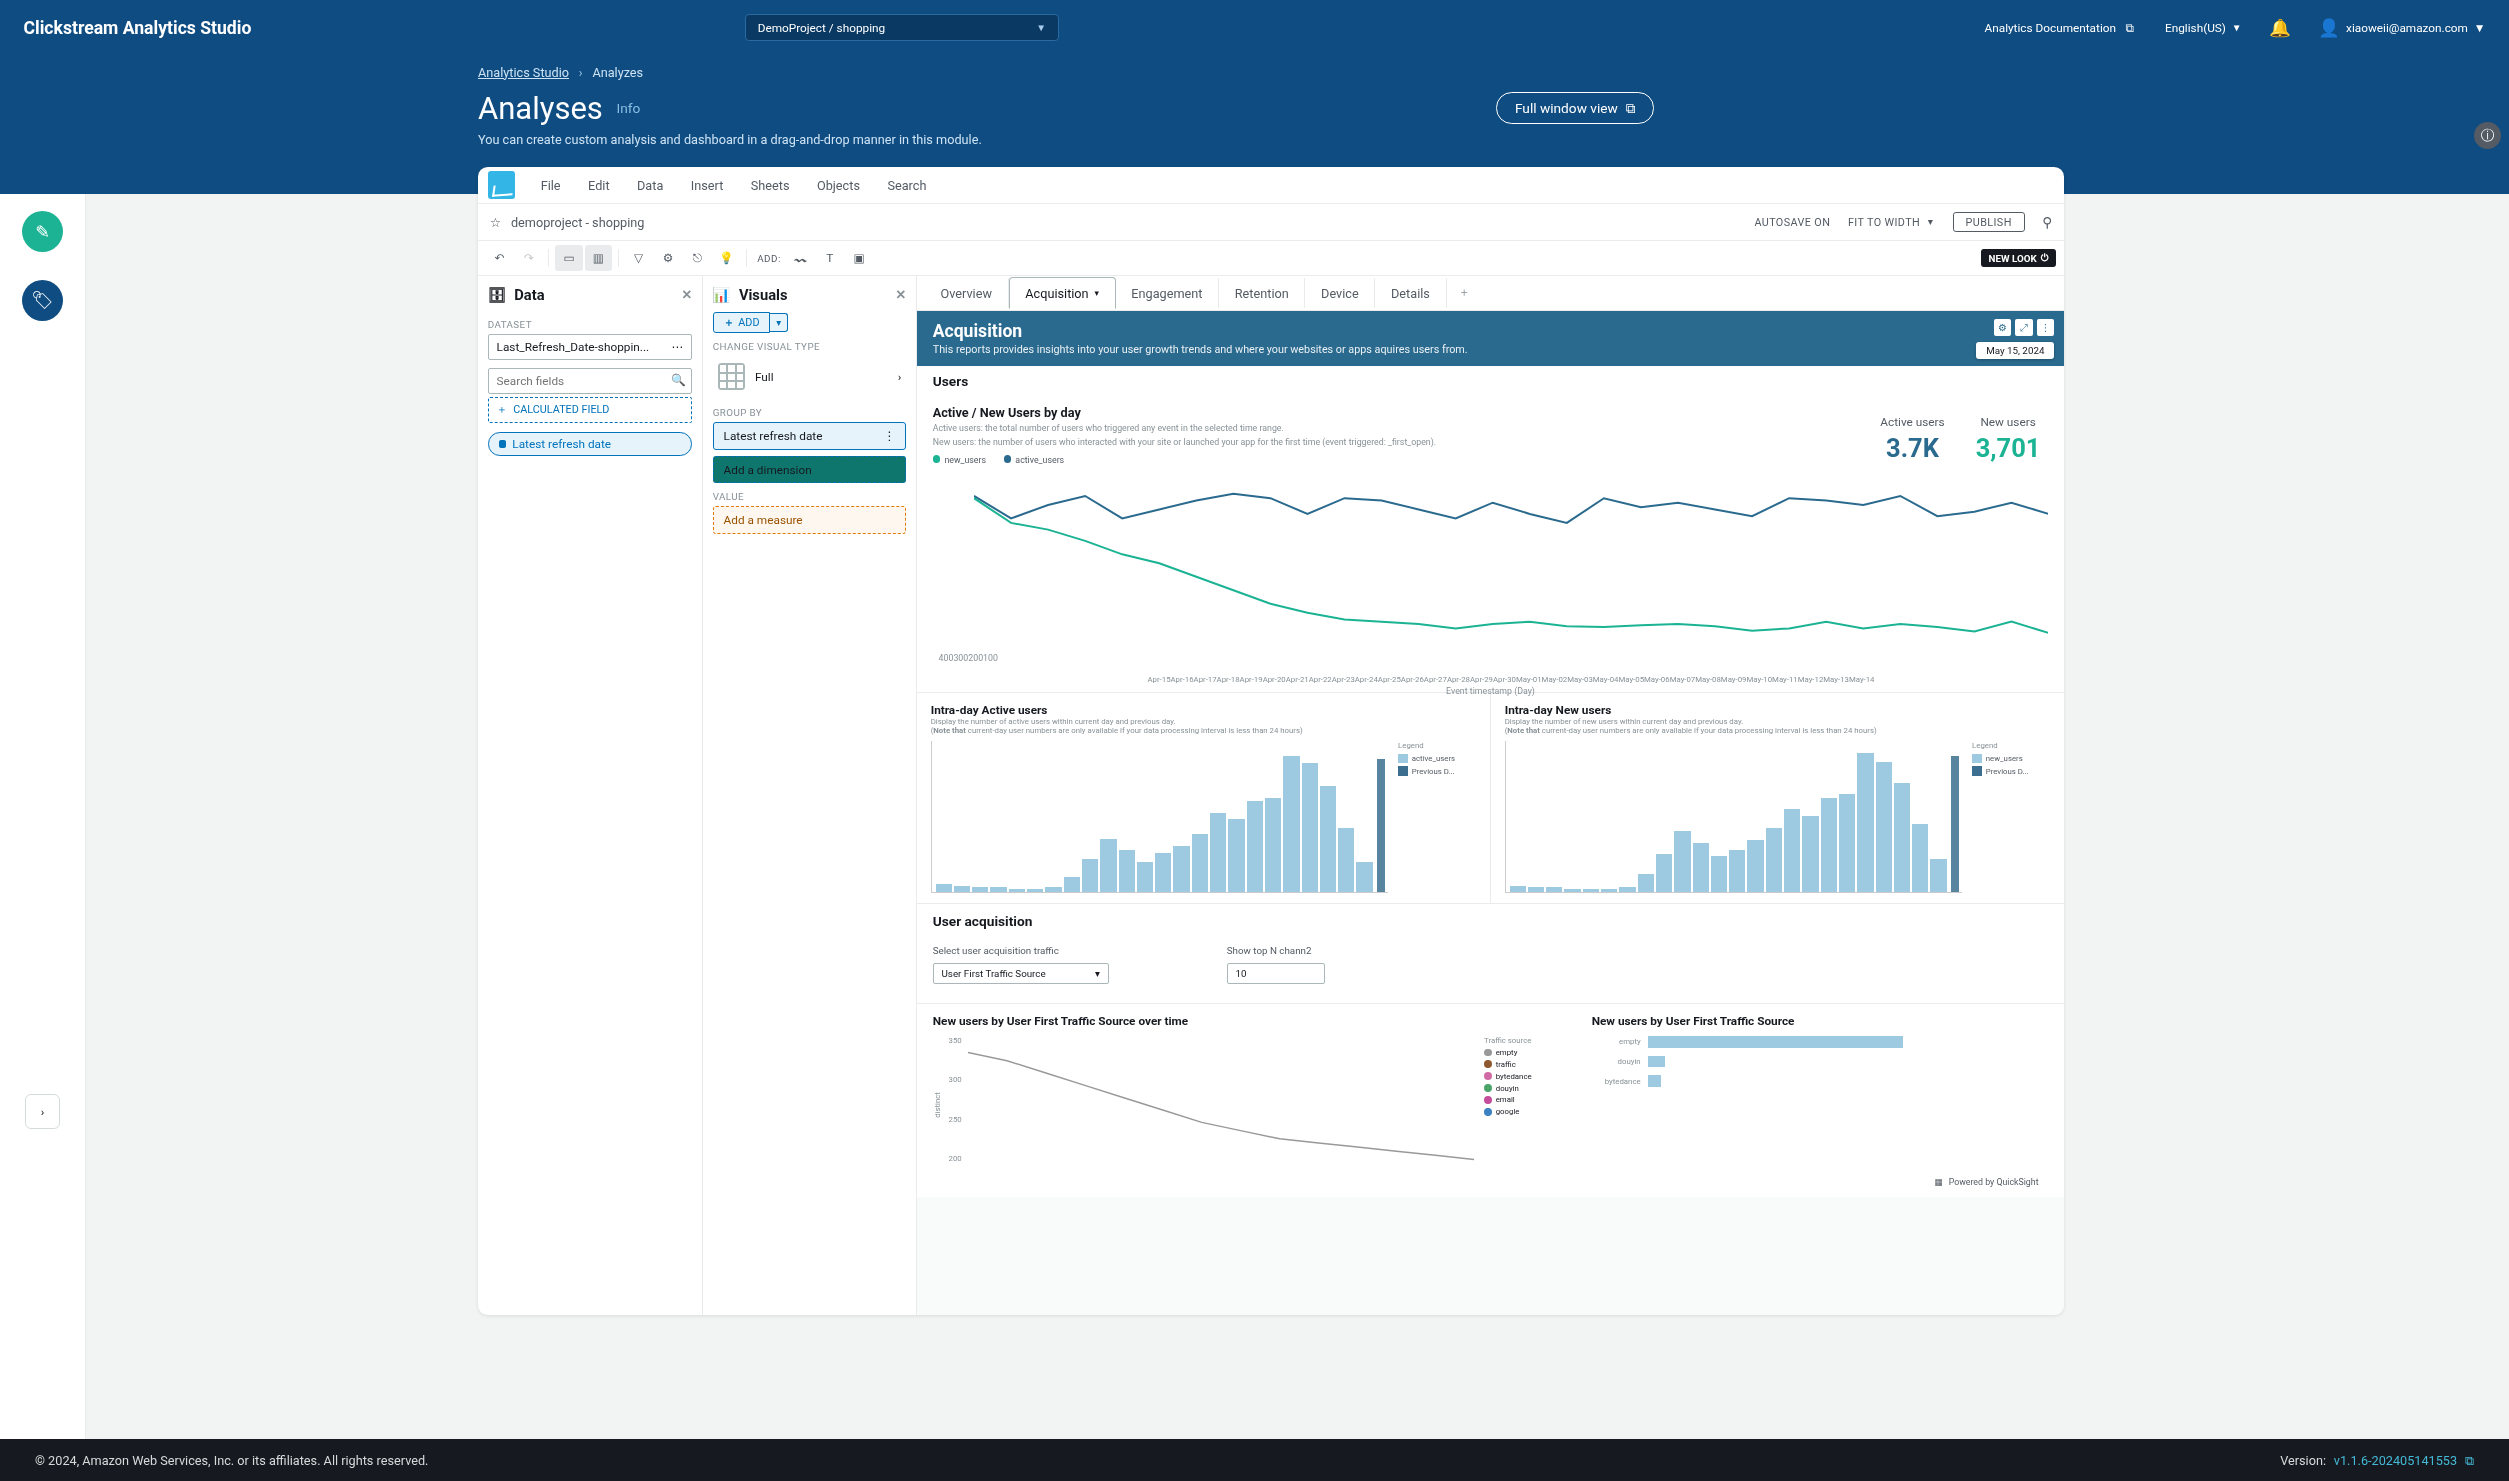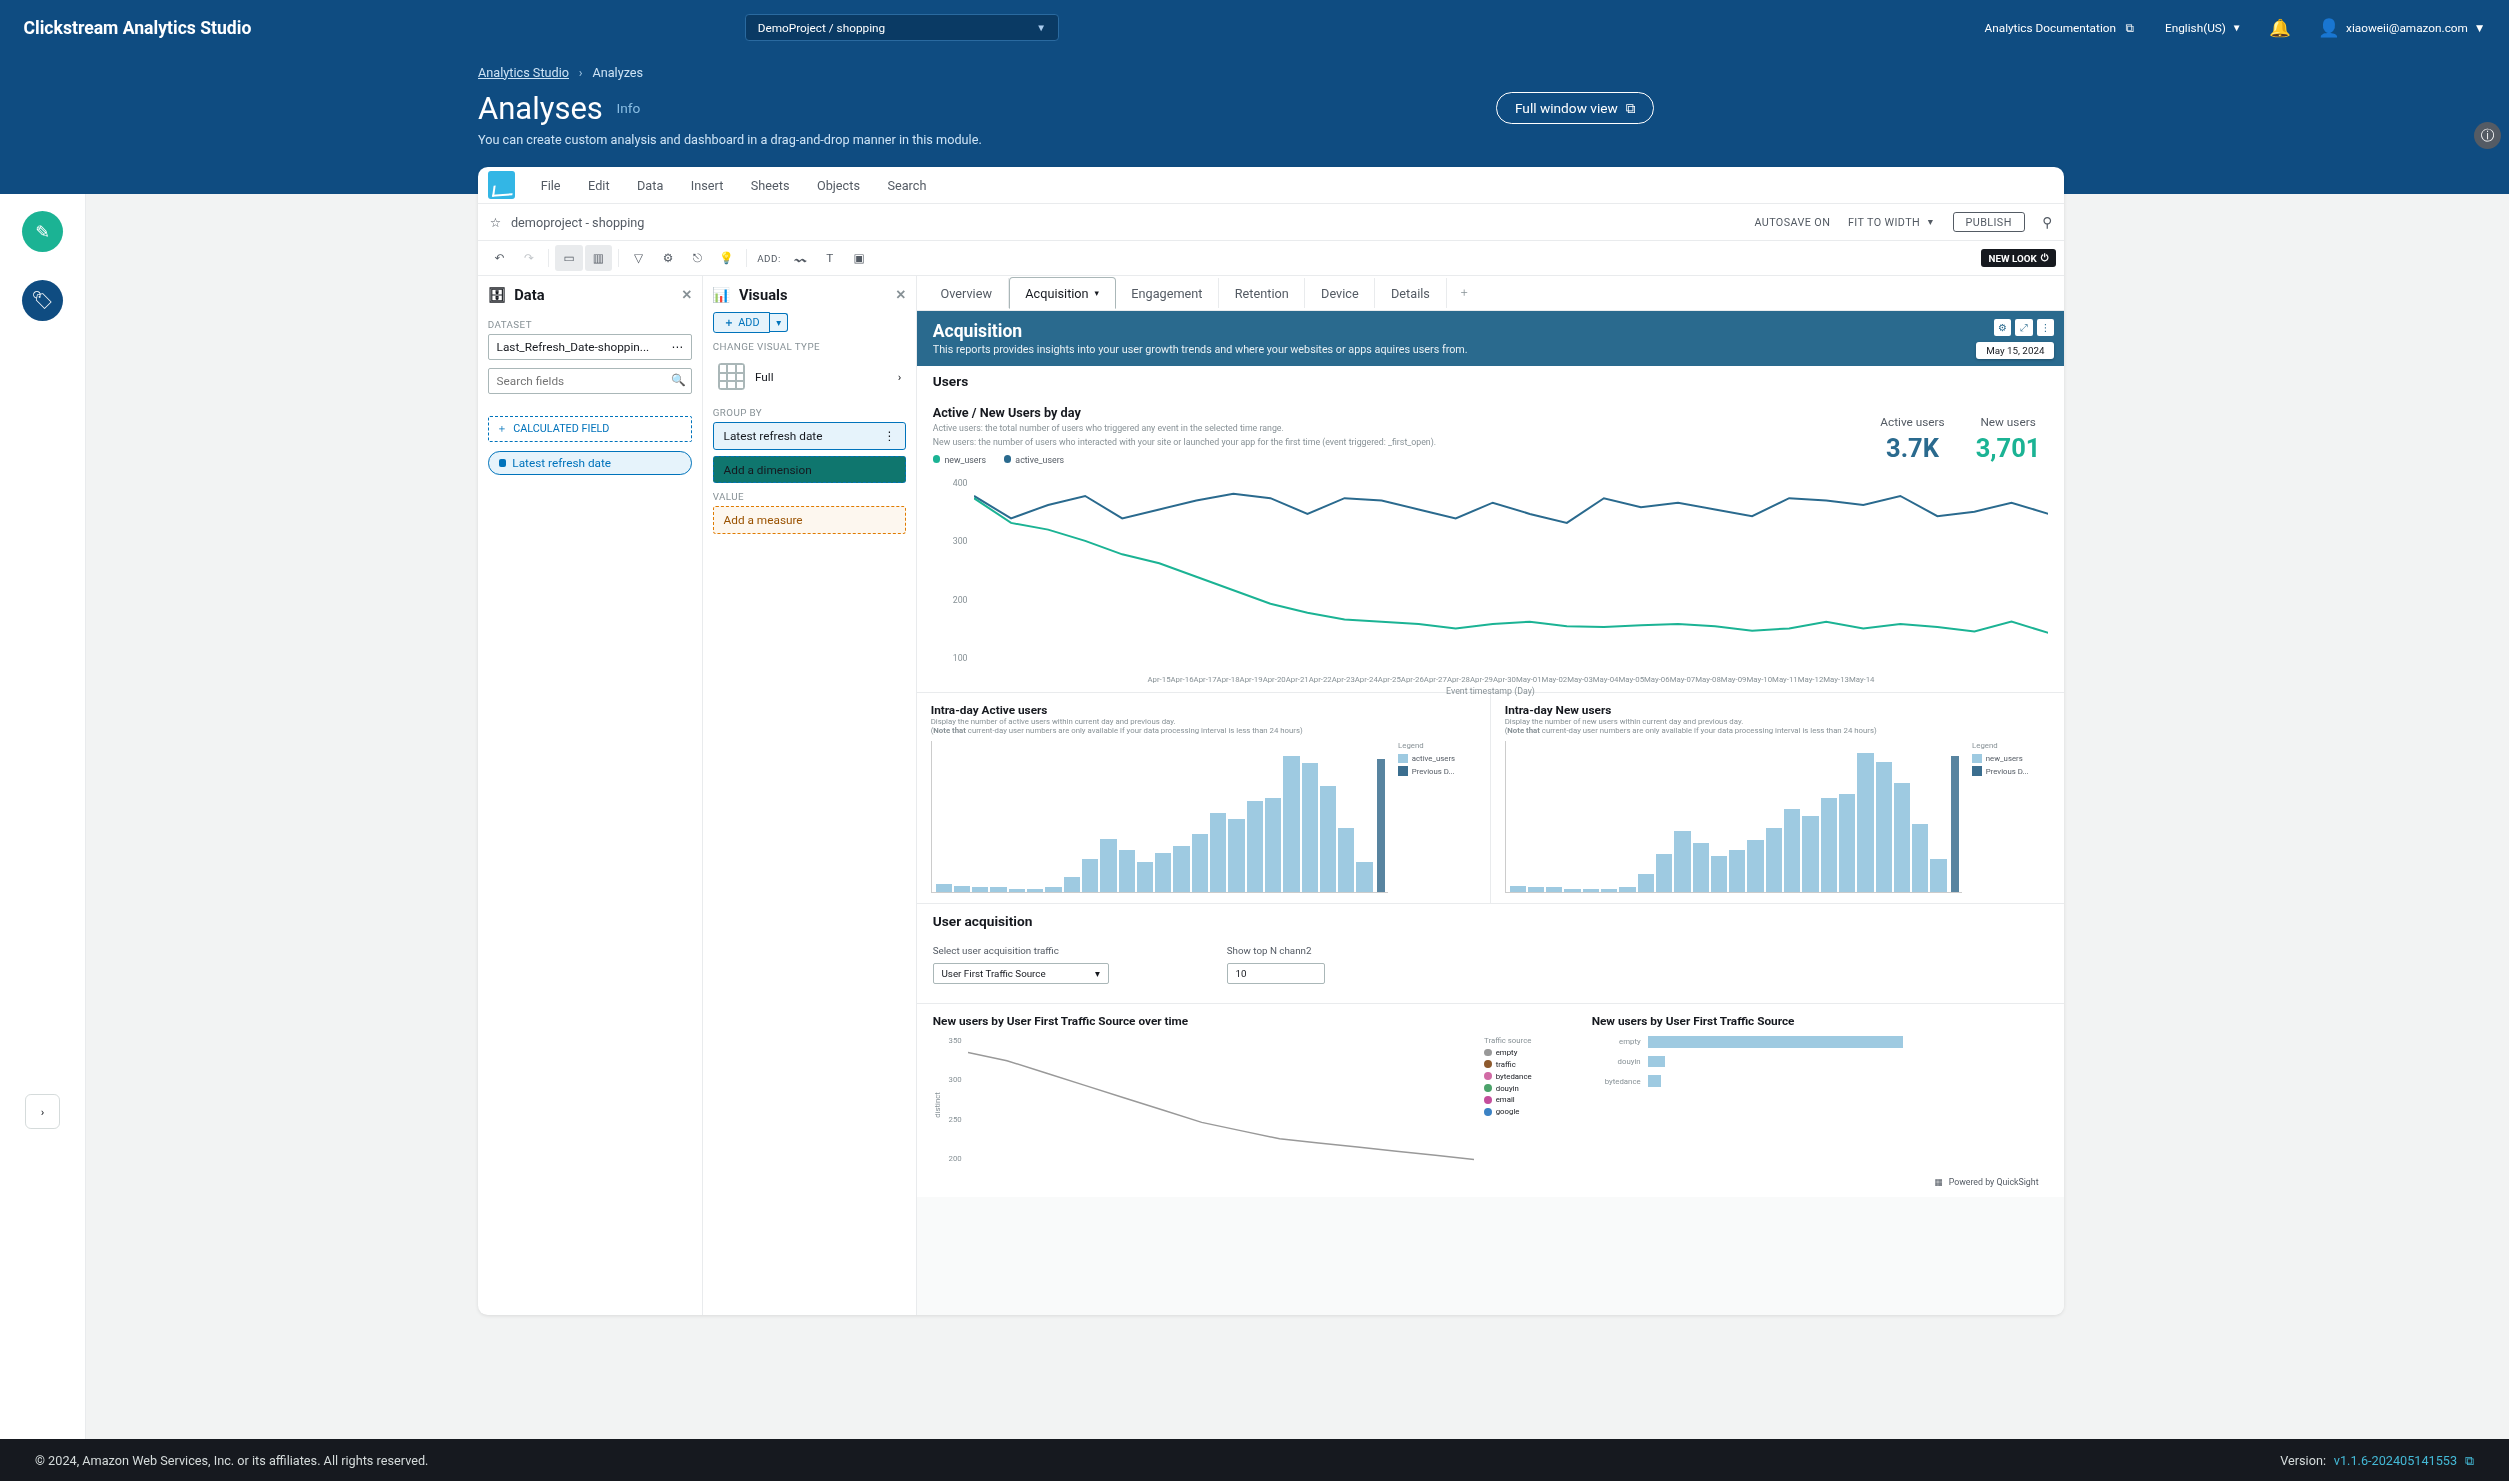--- a/index.html
+++ b/index.html
@@ -72,21 +72,21 @@
 .qs-body{display:flex;height:1039px}
 .qs-col{border-right:1px solid #e9ebed}
 .col-data{width:225px;padding:9.8px;display:flex;flex-direction:column}
 .col-visuals{width:214px;padding:9.8px}
 .col-canvas{flex:1;display:flex;flex-direction:column;overflow:hidden}
 
 .panel-title{display:flex;align-items:center;gap:7.8px;font-weight:bold;font-size:14.7px;margin-bottom:7.8px}
 .panel-close{margin-left:auto;cursor:pointer;color:#879196;font-size:12.7px}
 .small-label{font-size:9.8px;color:#879196;letter-spacing:0.4px;text-transform:uppercase;margin:7.8px 0 3.9px}
 .ds-select{border:1px solid #aab7b8;border-radius:2px;padding:4.9px 7.8px;font-size:11.8px;display:flex;justify-content:space-between;align-items:center;cursor:pointer;margin-bottom:7.8px}
-.search-row{position:relative;margin-bottom:22px}
+.search-row{position:relative;margin-bottom:3px}
 .search-row input{width:100%;border:1px solid #aab7b8;border-radius:2px;padding:4.9px 25.5px 4.9px 7.8px;font-size:11.8px}
 .search-row .mag{position:absolute;right:5.9px;top:4.9px;color:#879196;cursor:pointer}
 .calc-btn{border:1px dashed #0073bb;color:#0073bb;border-radius:2px;padding:4.9px 7.8px;font-size:10.8px;cursor:pointer;display:flex;align-items:center;gap:5.9px;margin-bottom:9.8px}
 .field-pill{border:1px solid #0073bb;background:#e6f3fb;border-radius:11.8px;padding:3.9px 9.8px;font-size:11.8px;display:flex;align-items:center;gap:5.9px;color:#0073bb;cursor:pointer}
 .field-pill .dot{width:7.8px;height:7.8px;border-radius:2px;background:#0073bb}
 
 .add-btn{border:1px solid #0073bb;background:#e6f3fb;color:#0073bb;border-radius:2.9px;padding:2.9px 9.8px;font-size:10.8px;cursor:pointer;display:inline-flex;align-items:center;gap:3.9px}
 .add-btn .plus{font-weight:bold}
 .add-btn-wrap{display:flex;align-items:center;gap:0}
 .add-btn-chev{border:1px solid #0073bb;border-left:none;background:#e6f3fb;color:#0073bb;border-radius:0 2.9px 2.9px 0;padding:2.9px 5.9px;cursor:pointer;font-size:9.8px}
@@ -128,21 +128,21 @@
 .uc-legend{display:flex;gap:17.6px;font-size:8.8px;color:#545b64;margin-top:5.9px}
 .uc-legend .dot{display:inline-block;width:7.8px;height:7.8px;border-radius:50%;margin-right:3.9px}
 
 .uc-metrics{position:absolute;right:23.5px;top:17.6px;display:flex;gap:31px;text-align:center}
 .uc-metric .ml{font-size:11.8px;color:#545b64}
 .uc-metric .mv{font-size:25.5px;font-weight:bold;margin-top:3.9px}
 .uc-metric.blue .mv{color:#2a6a8e}
 .uc-metric.green .mv{color:#1bb394}
 
 .line-plot{height:206px;position:relative;margin-top:13.7px}
-.line-plot .yaxis{position:absolute;left:5.9px;top:0;bottom:21.6px;width:29px;display:flex;flex-direction:column;justify-content:space-between;font-size:8.8px;color:#879196;align-items:flex-end}
+.line-plot .yaxis{position:absolute;left:5.9px;top:0;bottom:21.6px;width:29px;display:flex;justify-content:space-between;font-size:8.8px;color:#879196;align-items:flex-end}
 .line-plot svg{position:absolute;left:41px;right:0;top:0;bottom:21.6px}
 .line-plot .xaxis{position:absolute;left:41px;right:0;bottom:0;display:flex;justify-content:center;font-size:7.8px;color:#879196}
 .xlabel{position:absolute;bottom:-11.8px;left:50%;transform:translateX(-50%);font-size:8.8px;color:#879196}
 
 .intra-row{display:flex;border-top:1px solid #e9ebed}
 .intra-col{flex:1;padding:9.8px 13.7px;border-right:1px solid #e9ebed;background:#fff}
 .intra-col .title{font-weight:bold;font-size:11.8px}
 .intra-col .desc{font-size:7.8px;color:#879196}
 .intra-col .note{font-size:7.8px;color:#879196}
 .intra-col .note b{font-weight:bold}

